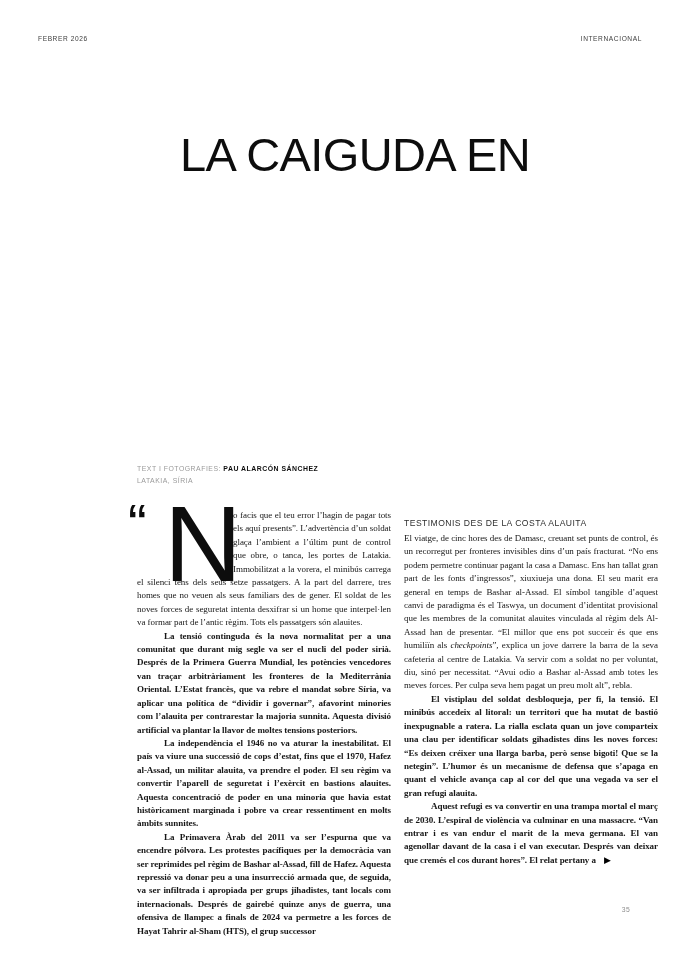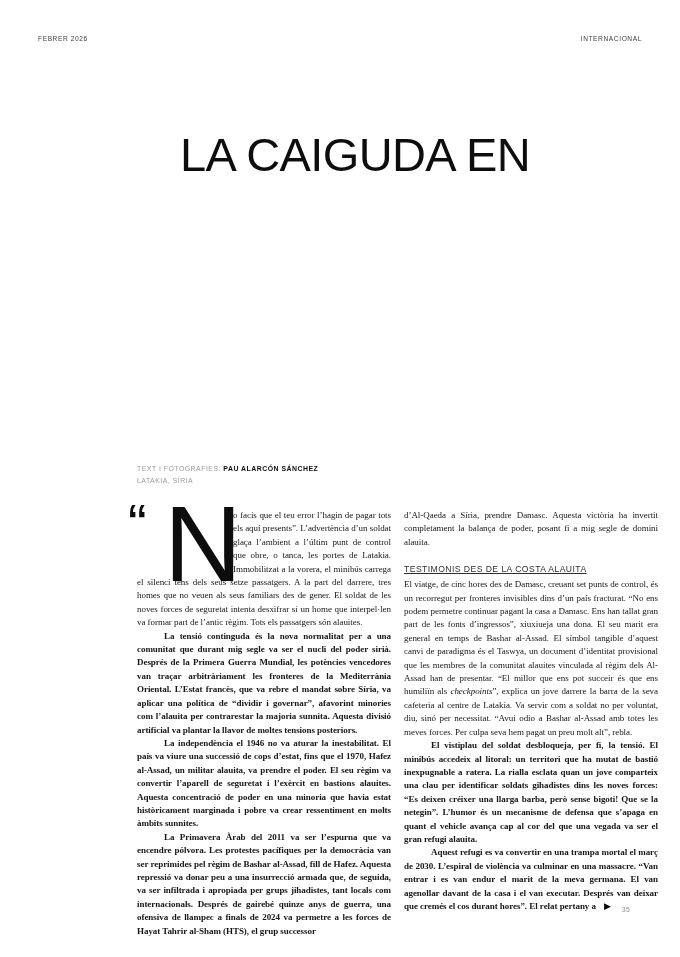--- a/index.html
+++ b/index.html
@@ -55,24 +55,24 @@
     margin:0;
     font-family:"Liberation Serif","DejaVu Serif",serif;
     font-size:9px;line-height:13.4px;
     color:#161616;
     text-align:justify;
     letter-spacing:-.05px;
   }
   .body-para.indent{text-indent:27px;font-weight:bold;}
   .body-para .em{font-style:italic;}
   .subhead{
-    margin:14px 0 3px 0;
+    margin:8px 0 3px 0;
     font-family:"Liberation Sans",sans-serif;
     font-size:8.6px;line-height:12px;font-weight:400;
-    letter-spacing:.45px;color:#2e2e2e;text-decoration:underline;
+    letter-spacing:.45px;color:#2e2e2e;
   }
   
   .dropcap-float{
     float:left;
     width:90px;height:66px;
     position:relative;
     margin-right:6px;
   }
   .dc-quote{
     position:absolute;left:-9px;top:-13px;
@@ -119,21 +119,20 @@
     <div class="col">
         <p class="body-para"><span class="dropcap-float">
             <span class="dc-quote">“</span>
             <span class="dc-letter">N</span>
           </span><span>o facis que el teu error l’hagin de pagar tots els aquí presents”. L’advertència d’un soldat glaça l’ambient a l’últim punt de control que obre, o tanca, les portes de Latakia. Immobilitzat a la vorera, el minibús carrega el silenci tens dels seus setze passatgers. A la part del darrere, tres homes que no veuen als seus familiars des de gener. El soldat de les noves forces de seguretat intenta desxifrar si un home que interpel·len va formar part de l’antic règim. Tots els passatgers són alauites.</span></p>
         <p class="body-para indent"><span>La tensió continguda és la nova normalitat per a una comunitat que durant mig segle va ser el nucli del poder sirià. Després de la Primera Guerra Mundial, les potències vencedores van traçar arbitràriament les fronteres de la Mediterrània Oriental. L’Estat francès, que va rebre el mandat sobre Síria, va aplicar una política de “dividir i governar”, afavorint minories com l’alauita per contrarestar la majoria sunnita. Aquesta divisió artificial va plantar la llavor de moltes tensions posteriors.</span></p>
         <p class="body-para indent"><span>La independència el 1946 no va aturar la inestabilitat. El país va viure una successió de cops d’estat, fins que el 1970, Hafez al-Assad, un militar alauita, va prendre el poder. El seu règim va convertir l’aparell de seguretat i l’exèrcit en bastions alauites. Aquesta concentració de poder en una minoria que havia estat històricament marginada i pobre va crear ressentiment en molts àmbits sunnites.</span></p>
         <p class="body-para indent"><span>La Primavera Àrab del 2011 va ser l’espurna que va encendre pólvora. Les protestes pacífiques per la democràcia van ser reprimides pel règim de Bashar al-Assad, fill de Hafez. Aquesta repressió va donar peu a una insurrecció armada que, de seguida, va ser infiltrada i apropiada per grups jihadistes, tant locals com internacionals. Després de gairebé quinze anys de guerra, una ofensiva de llampec a finals de 2024 va permetre a les forces de Hayat Tahrir al-Sham (HTS), el grup successor</span></p>
       </div>
     <div class="col">
-        <p class="body-para"><span>d’Al-Qaeda a Síria, prendre Damasc. Aquesta victòria ha invertit completament la balança de poder, posant fi a mig segle de domini alauita.</span></p>
         <h3 class="subhead">TESTIMONIS DES DE LA COSTA ALAUITA</h3>
         <p class="body-para"><span>El viatge, de cinc hores des de Damasc, creuant set punts de control, és un recorregut per fronteres invisibles dins d’un país fracturat. “No ens podem permetre continuar pagant la casa a Damasc. Ens han tallat gran part de les fonts d’ingressos”, xiuxiueja una dona. El seu marit era general en temps de Bashar al-Assad. El símbol tangible d’aquest canvi de paradigma és el Taswya, un document d’identitat provisional que les membres de la comunitat alauites vinculada al règim dels Al-Assad han de presentar. “El millor que ens pot succeir és que ens humiliïn als </span><span class="em">checkpoints</span><span>”, explica un jove darrere la barra de la seva cafeteria al centre de Latakia. Va servir com a soldat no per voluntat, diu, sinó per necessitat. “Avui odio a Bashar al-Assad amb totes les meves forces. Per culpa seva hem pagat un preu molt alt”, rebla.</span></p>
         <p class="body-para indent"><span>El vistiplau del soldat desbloqueja, per fi, la tensió. El minibús accedeix al litoral: un territori que ha mutat de bastió inexpugnable a ratera. La rialla esclata quan un jove comparteix una clau per identificar soldats gihadistes dins les noves forces: “Es deixen créixer una llarga barba, però sense bigoti! Que se la netegin”. L’humor és un mecanisme de defensa que s’apaga en quant el vehicle avança cap al cor del que una vegada va ser el gran refugi alauita.</span></p>
         <p class="body-para indent"><span>Aquest refugi es va convertir en una trampa mortal el març de 2030. L’espiral de violència va culminar en una massacre. “Van entrar i es van endur el marit de la meva germana. El van agenollar davant de la casa i el van executar. Després van deixar que cremés el cos durant hores”. El relat pertany a</span><span class="cont-arrow">▶</span></p>
       </div>
   </div>
 
   <div class="page-number">35</div>
 
 </div>

